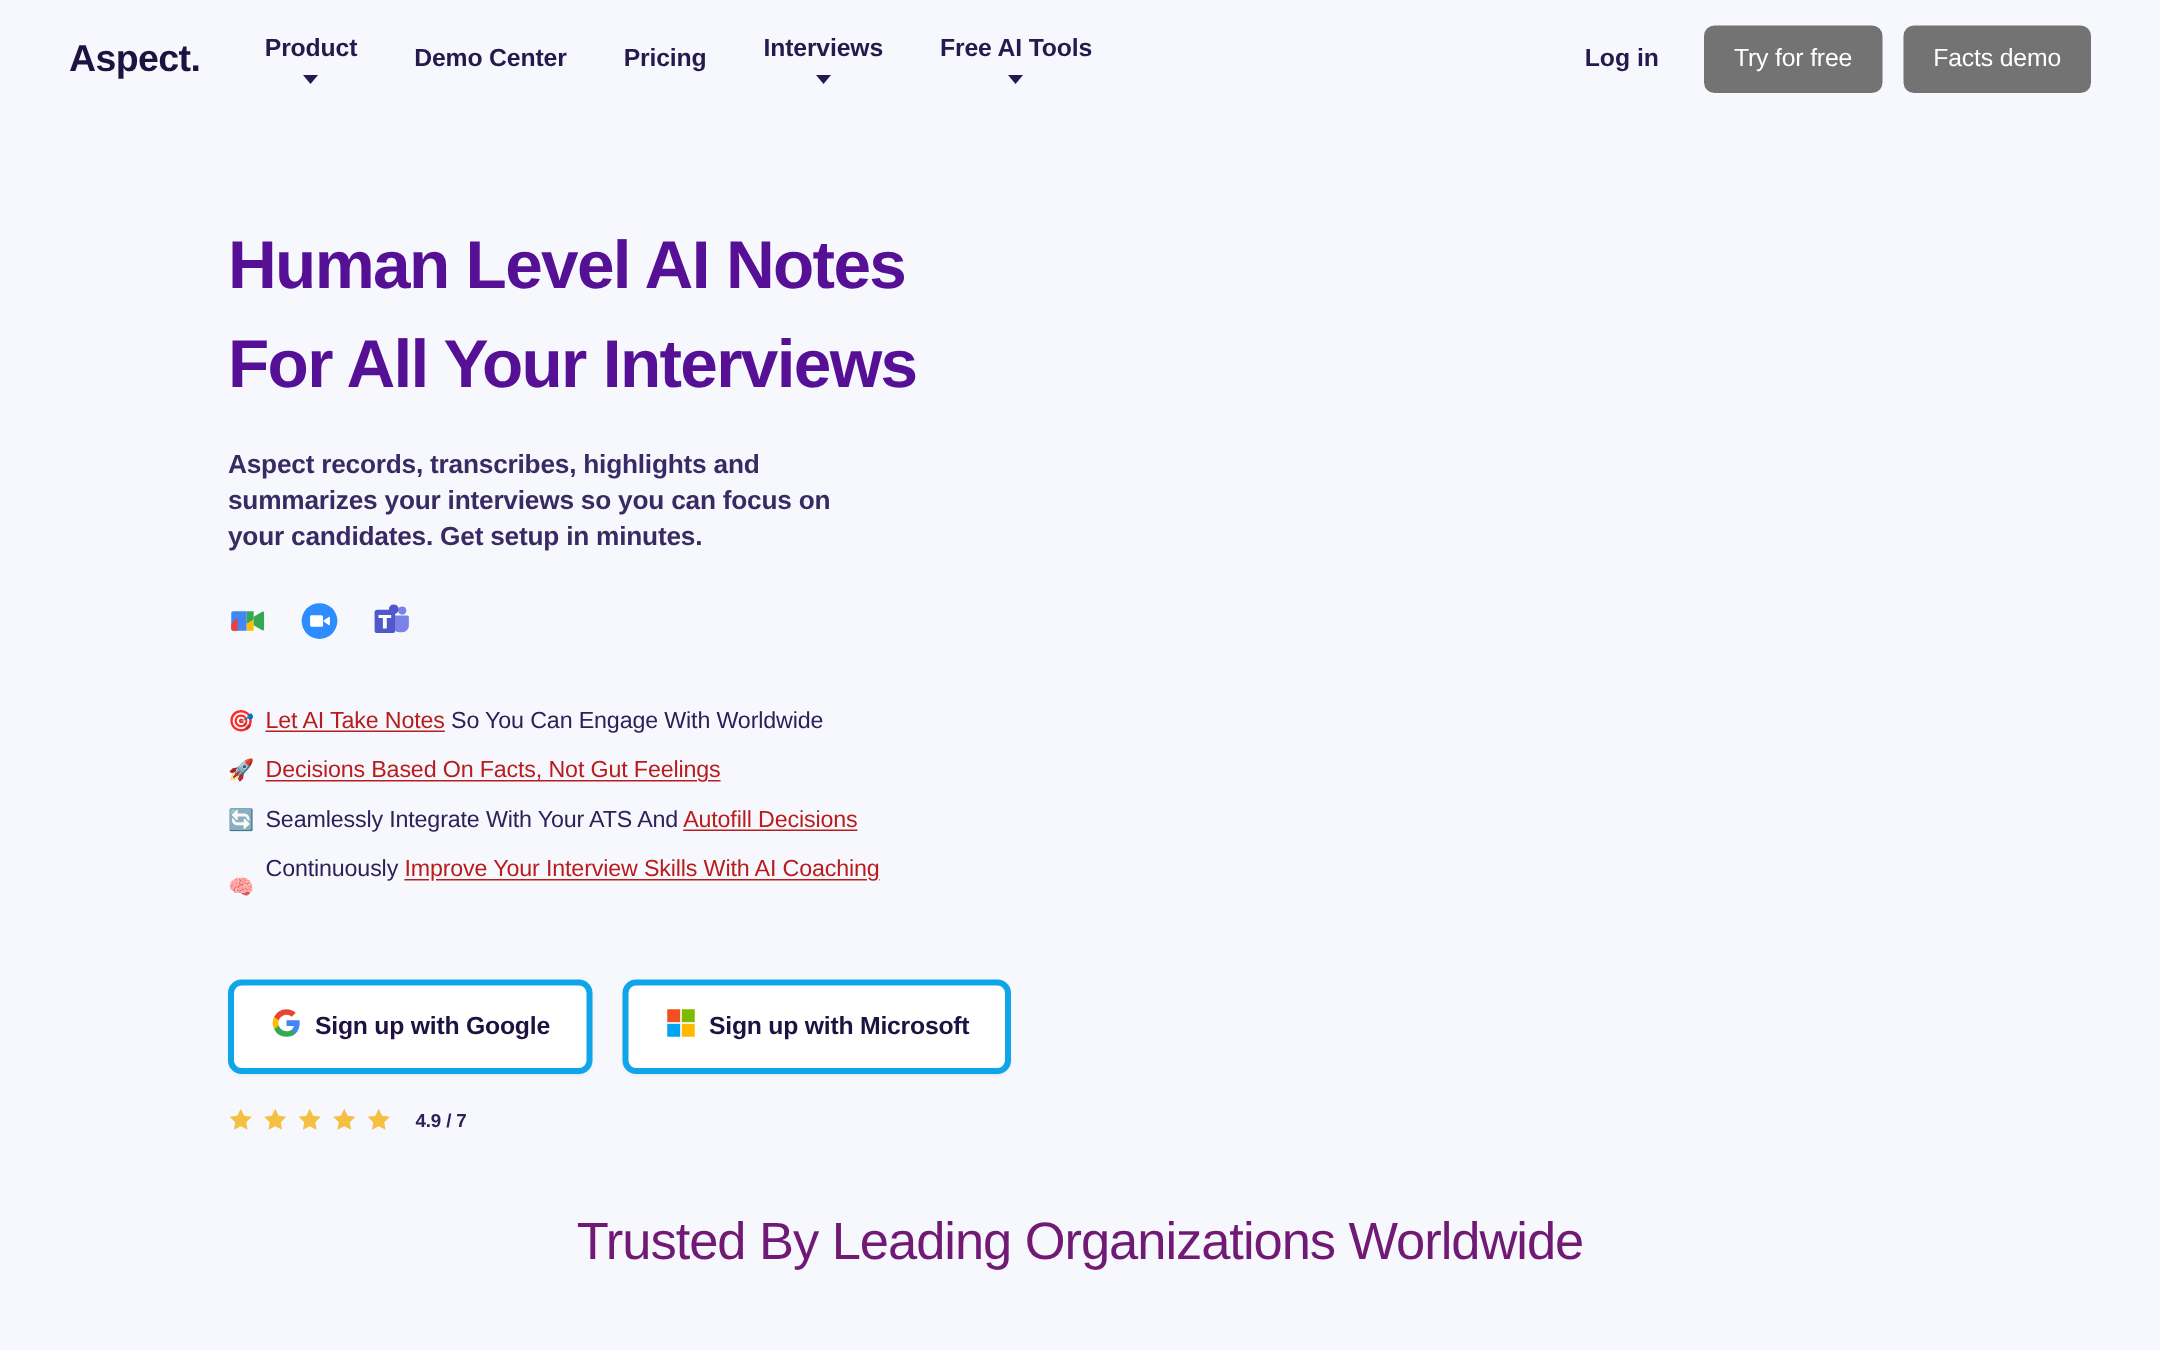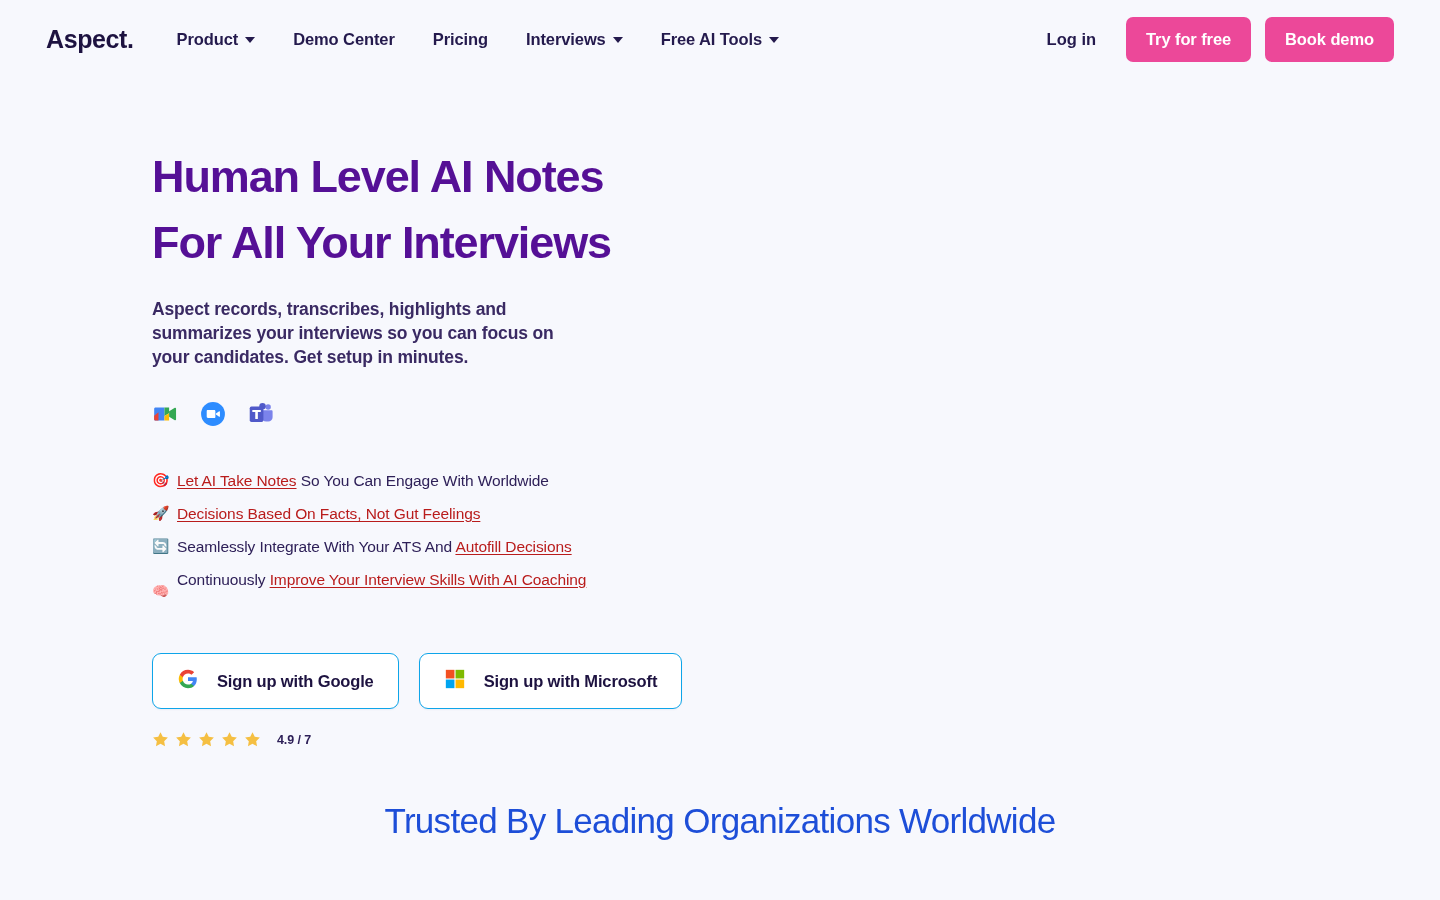--- a/index.html
+++ b/index.html
@@ -47,20 +47,21 @@
     display: flex;
     align-items: center;
     gap: 7px;
     font-size: 16.5px;
     font-weight: 700;
     color: #241a4d;
     padding: 0 19px;
     white-space: nowrap;
     cursor: pointer;
     letter-spacing: -0.1px;
+    flex-direction: column;
   }
   .nav-item:first-child { padding-left: 0; }
 
   .caret {
     display: inline-block;
     width: 0;
     height: 0;
     border-left: 5px solid transparent;
     border-right: 5px solid transparent;
     border-top: 6px solid #241a4d;
@@ -78,24 +79,24 @@
   .login-link {
     font-size: 16.5px;
     font-weight: 700;
     color: #241a4d;
     padding: 0 16px;
     white-space: nowrap;
     cursor: pointer;
   }
 
   .btn-dark {
-    background: #ec4899;
+    background: #737373;
     color: #ffffff;
     font-size: 16.5px;
-    font-weight: 700;
+    font-weight: 400;
     border: none;
     border-radius: 7px;
     padding: 13px 20px;
     cursor: pointer;
     white-space: nowrap;
     font-family: "Liberation Sans", sans-serif;
     letter-spacing: -0.1px;
   }
 
   
@@ -173,23 +174,23 @@
   
   .signup-row {
     display: flex;
     gap: 20px;
     margin-top: 39px;
   }
 
   .btn-oauth {
     display: flex;
     align-items: center;
-    gap: 18px;
+    gap: 8px;
     background: #ffffff;
-    border: 1px solid #0ea5e9;
+    border: 4px solid #0ea5e9;
     border-radius: 9px;
     padding: 14px 24px;
     font-size: 16.5px;
     font-weight: 700;
     color: #1d1240;
     cursor: pointer;
     white-space: nowrap;
     font-family: "Liberation Sans", sans-serif;
     letter-spacing: -0.15px;
     box-shadow: 0 1px 2px rgba(30,20,70,0.05);
@@ -215,21 +216,21 @@
     margin-left: 10px;
     letter-spacing: -0.1px;
   }
 
   
   .trusted {
     text-align: center;
     margin-top: 53px;
     font-size: 35px;
     font-weight: 400;
-    color: #1d4ed8;
+    color: #701a75;
     letter-spacing: -0.7px;
   }
 </style>
 </head>
 <body>
 
 <header class="site-header">
   <div class="brand">Aspect.</div>
 
   <nav class="main-nav">
@@ -249,21 +250,21 @@
     </div>
     <div class="nav-item">
       <span>Free AI Tools</span>
       <span class="caret"></span>
     </div>
   </nav>
 
   <div class="header-right">
     <div class="login-link">Log in</div>
     <button class="btn-dark">Try for free</button>
-    <button class="btn-dark">Book demo</button>
+    <button class="btn-dark">Facts demo</button>
   </div>
 </header>
 
 <main>
   <section class="hero">
 
     <h1 class="hero-title">Human Level AI Notes
 For All Your Interviews</h1>
 
     <p class="hero-sub">Aspect records, transcribes, highlights and

